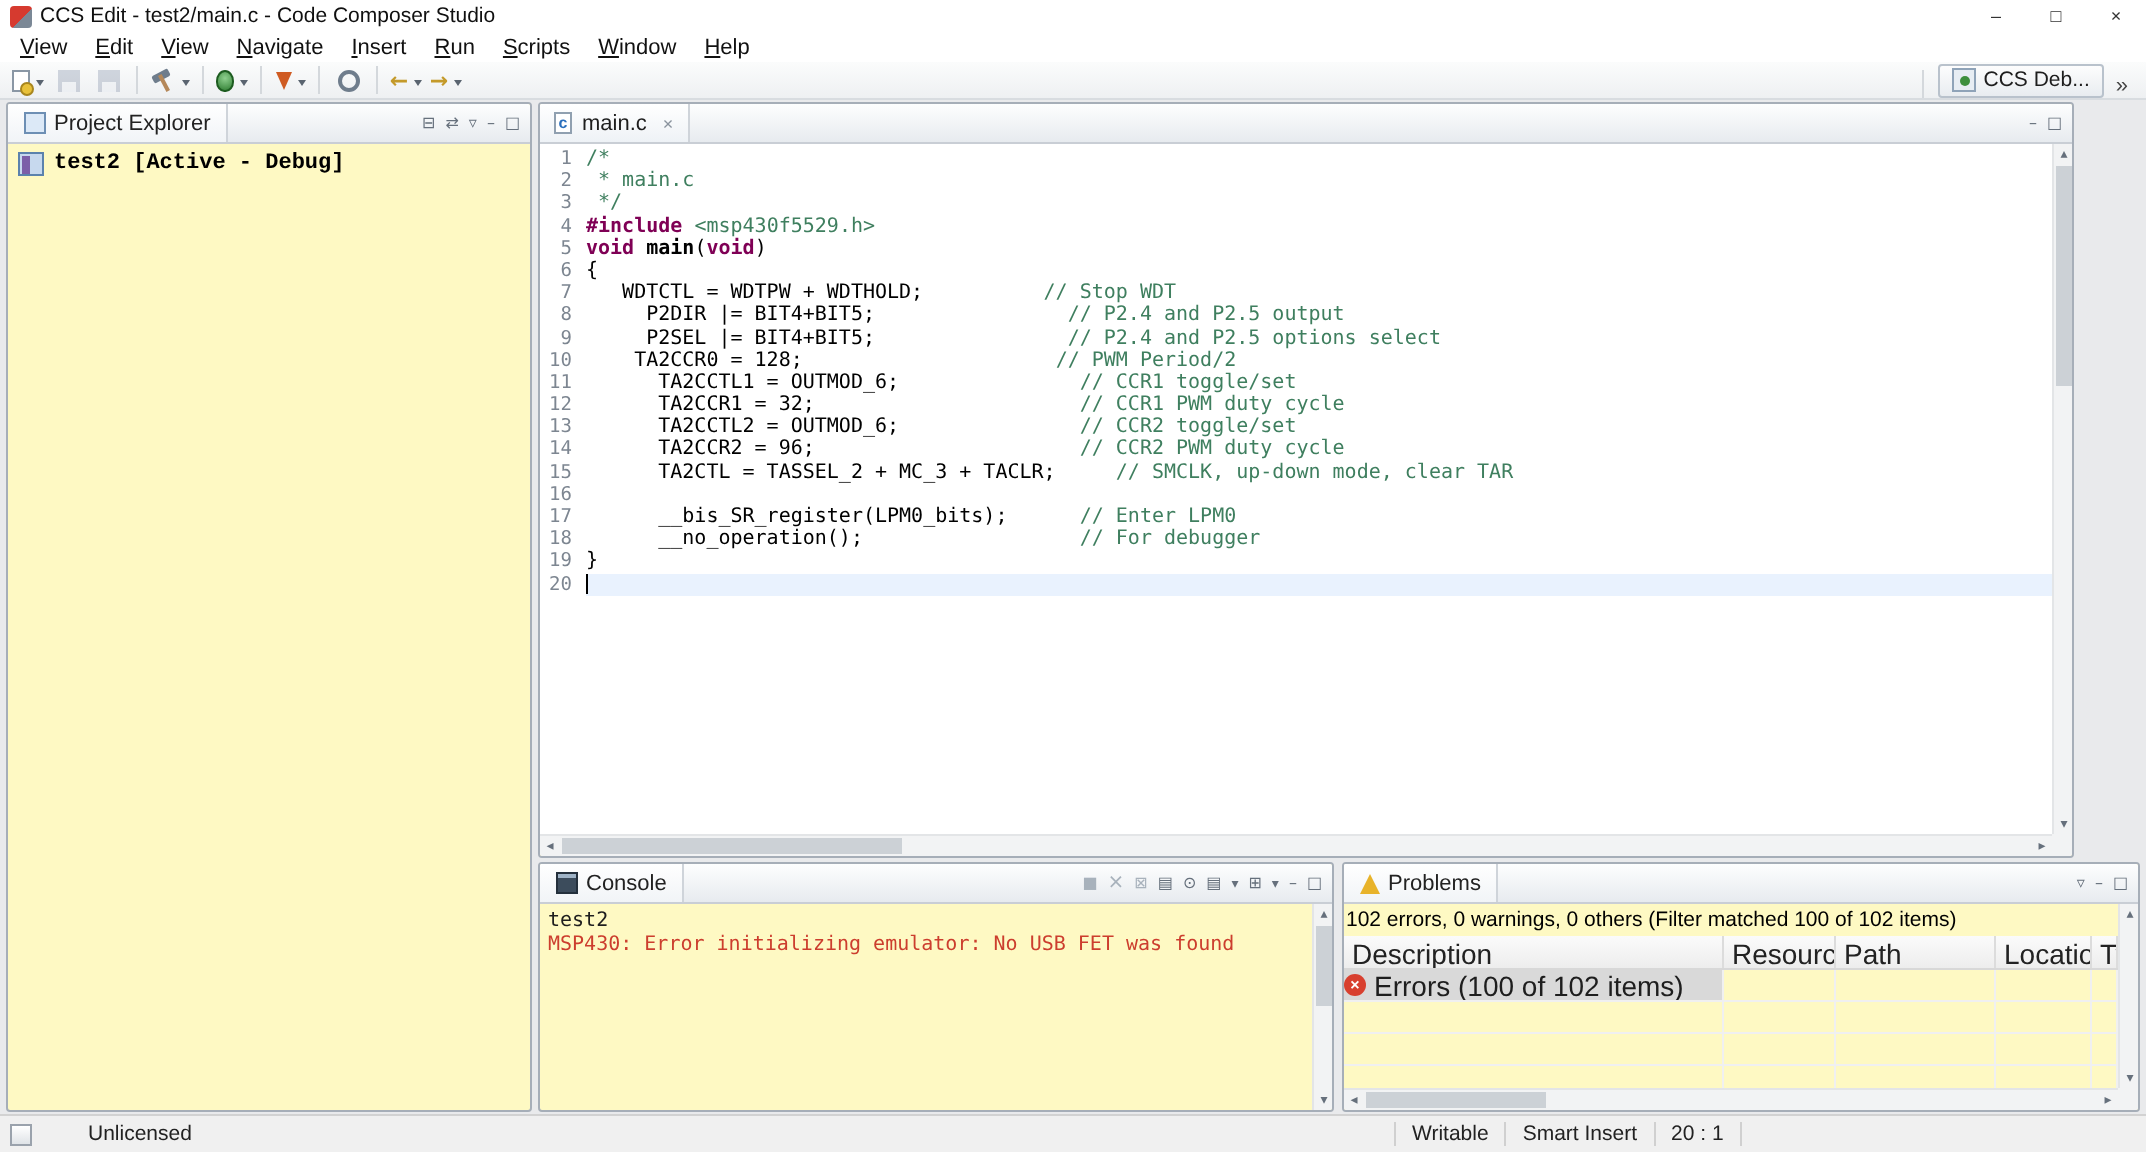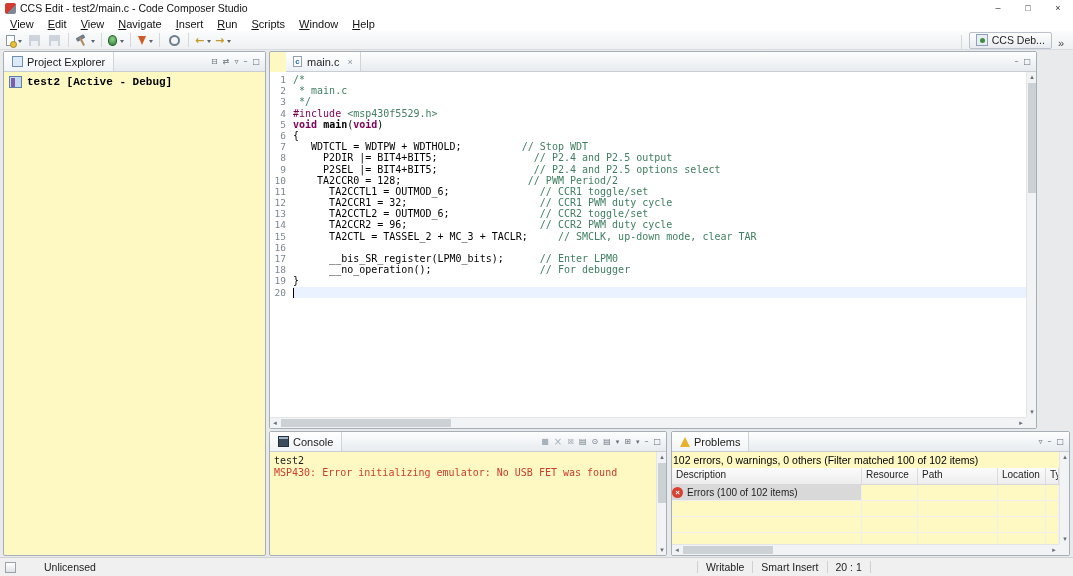--- a/index.html
+++ b/index.html
@@ -82,55 +82,55 @@
   .proj-icon::after { content:""; position:absolute; left:1px; top:1px; width:4px; height:9px; background:#7c5fa8; }
   .proj-label { font-weight:bold; font-size:11px; color:#000; }
   .view-icon { width:11px; height:11px; }
   .vi-explorer { background:#dce9f7; border:1px solid #6d8fb4; }
   .vi-console { background:#3c4c5c; border:1px solid #24303c; box-shadow:inset 0 2px 0 #9fb3c6; }
   .vi-problems { width:0; height:0; border-left:5.5px solid transparent; border-right:5.5px solid transparent; border-bottom:10px solid #e8b32a; }
   .vi-cfile { width:9px; height:11px; background:#fff; border:1px solid #90a0b0; font-size:8px; color:#2a6fbd; display:flex; align-items:center; justify-content:center; font-weight:bold; }
   .vi-cfile::before { content:"c"; }
 
   
-  #editor { left:269px; top:51px; width:768px; height:378px;padding-left:16px; }
+  #editor { left:269px; top:51px; width:768px; height:378px; }
   .etab { display:flex; align-items:center; gap:5px; padding:0 7px; background:linear-gradient(#ffffff,#eef2f6); border-right:1px solid #cfd4da; font-size:11px; }
   .tab-close { font-size:9px; color:#8a939e; margin-left:3px; }
   .editor-body { position:absolute; top:20px; left:0; right:10px; bottom:11px; display:flex; background:#fff; overflow:hidden; }
   .gutter { width:19px; padding:2px 3px 0 0; text-align:right; color:#7d8691;
             font-family:"DejaVu Sans Mono",monospace; font-size:9.5px; line-height:11.2px; }
   .ln { height:11.2px; }
   .code { flex:1; padding:2px 0 0 4px; font-family:"DejaVu Sans Mono",monospace; font-size:10px; line-height:11.2px; white-space:pre; color:#000; }
   .code-line { height:11.2px; }
   .current-line { background:#e9f2fe; }
   .caret { display:inline-block; width:1px; height:10px; background:#000; vertical-align:middle; }
   .tok-pln { color:#000; }
   .tok-kw  { color:#7f0055; font-weight:bold; }
   .tok-com { color:#3f7f5f; }
-  .tok-dir { color:#7f0055; font-weight:normal;text-align:right; }
+  .tok-dir { color:#7f0055; font-weight:bold;text-align:right; }
   .tok-hdr { color:#3f7f5f; }
   .tok-fn  { color:#000; font-weight:bold; }
 
   
   .vsb { position:absolute; top:20px; right:0; width:10px; background:#f2f3f4; border-left:1px solid #e3e5e7; }
   .hsb { position:absolute; left:0; bottom:0; height:11px; background:#f2f3f4; border-top:1px solid #e3e5e7; }
   .sb-btn { position:absolute; width:10px; height:10px; display:flex; align-items:center; justify-content:center; }
   .sb-thumb { position:absolute; background:#ccd1d6; }
   .sb-corner { position:absolute; right:0; bottom:0; width:10px; height:11px; background:#f2f3f4; }
 
   
   #console { left:269px; top:431px; width:398px; height:125px; }
   .console-body { position:absolute; top:20px; left:0; right:10px; bottom:0; padding:3px 4px;
                   font-family:"DejaVu Sans Mono",monospace; font-size:10px; line-height:12px; }
   .console-error { color:#cc3e2e; }
 
   
   #problems { left:671px; top:431px; width:399px; height:125px; }
   .prob-summary { height:16px; line-height:16px; padding-left:1px; font-size:10.5px; color:#000; }
-  .prob-table { position:absolute; top:36px; left:0; right:10px; bottom:11px; font-size:10px; overflow:hidden; }
+  .prob-table { position:absolute; top:36px; left:0; right:10px; bottom:11px; font-size:14px; overflow:hidden; }
   .prob-thead { display:flex; height:17px; background:linear-gradient(#fbfbfb,#ededed); border-bottom:1px solid #d8d8d8; }
   .pth { padding:1px 4px; border-right:1px solid #dcdcdc; overflow:hidden; white-space:nowrap; color:#222; }
   .c-desc { width:190px; flex:none; }
   .c-res  { width:56px;  flex:none; }
   .c-path { width:80px;  flex:none; }
   .c-loc  { width:48px;  flex:none; }
   .c-type { flex:1; min-width:0; }
   .prob-row { display:flex; height:16px; border-bottom:1px solid #f0f0f0; }
   .cell { padding:0 0; border-right:1px solid #f0f0f0; display:flex; align-items:center; overflow:hidden; white-space:nowrap; }
   .sel-cell { background:#d9d9d9; }

